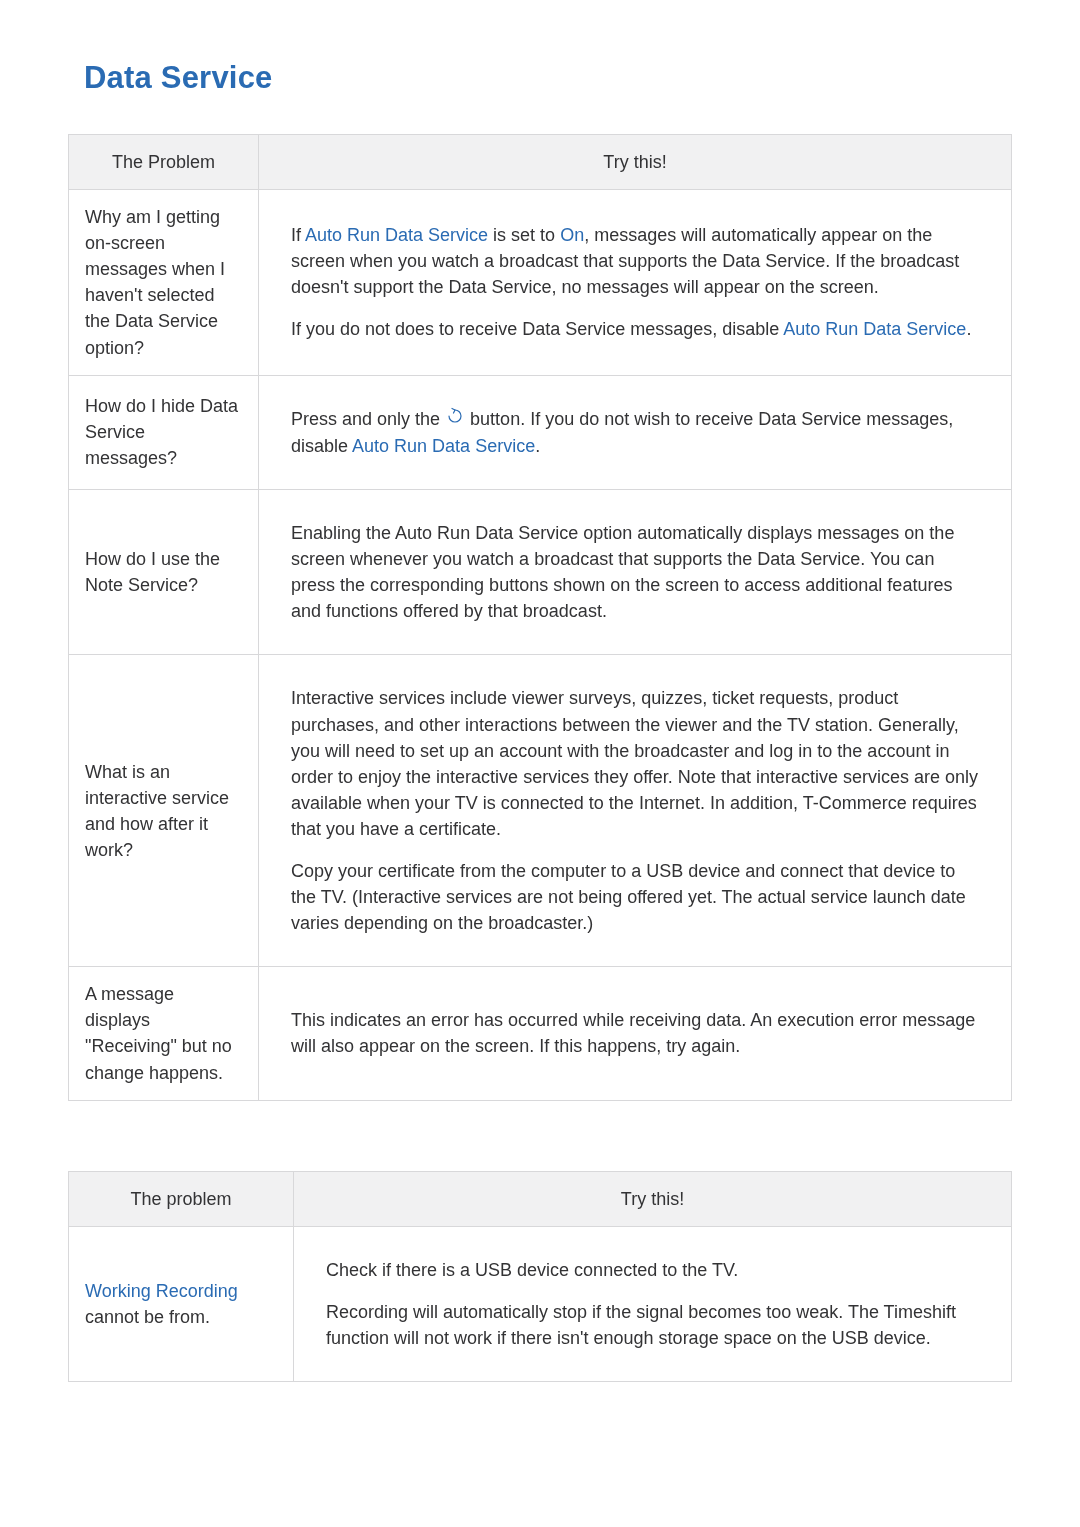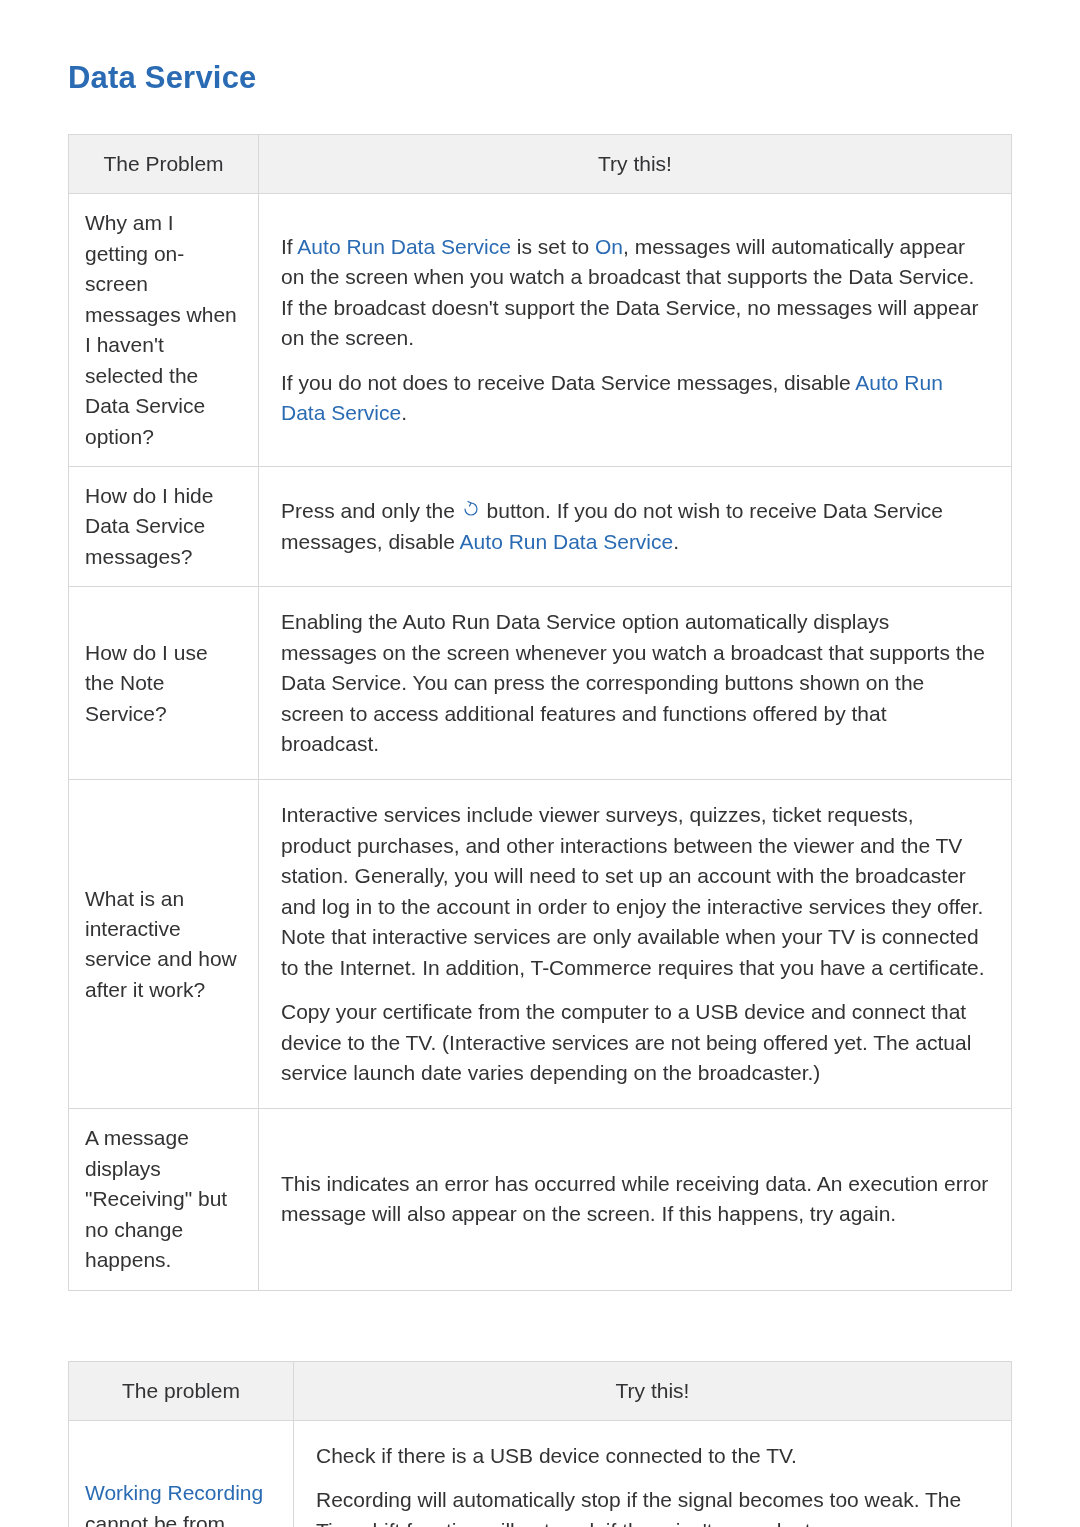--- a/index.html
+++ b/index.html
@@ -15,42 +15,42 @@
     font-family:"Helvetica Neue",Arial,sans-serif;
     font-size:17px;
     color:var(--text);
     background:#fff;
     width:1080px;
   }
   h1{
     color:var(--accent);
     font-size:31px;
     font-weight:600;
-    margin:0 0 38px 0;
+    margin:0 0 38px 16px;
     letter-spacing:0.2px;
   }
   table{
     width:100%;
     border-collapse:collapse;
     table-layout:fixed;
   }
   th,td{
     border:1px solid var(--border);
     padding:14px 16px;
     vertical-align:middle;
     text-align:left;
-    font-size:21px;
+    font-size:18px;
     line-height:1.45;
   }
   th{
     background:var(--header-bg);
     font-weight:400;
     text-align:center;
   }
-  td p{margin:6px;}
+  td p{margin:16px;}
   td p + p{margin-top:14px;}
   .accent{color:var(--accent);}
   .return-icon{
     display:inline-block;
     vertical-align:middle;
     margin:0 1px;
     position:relative;
     top:-1px;
   }
   .section2{margin-top:70px;}

